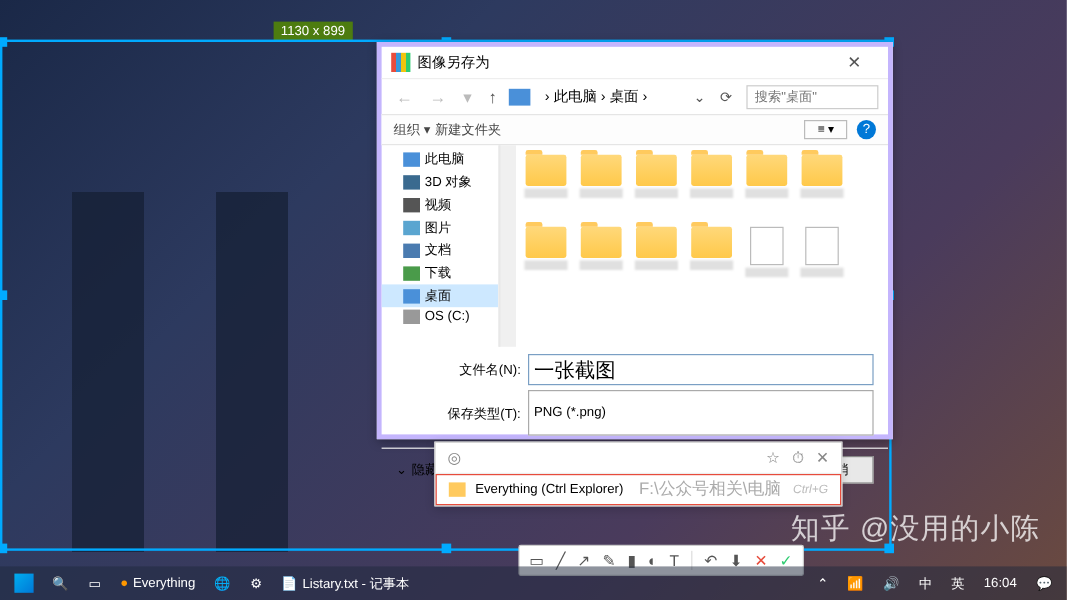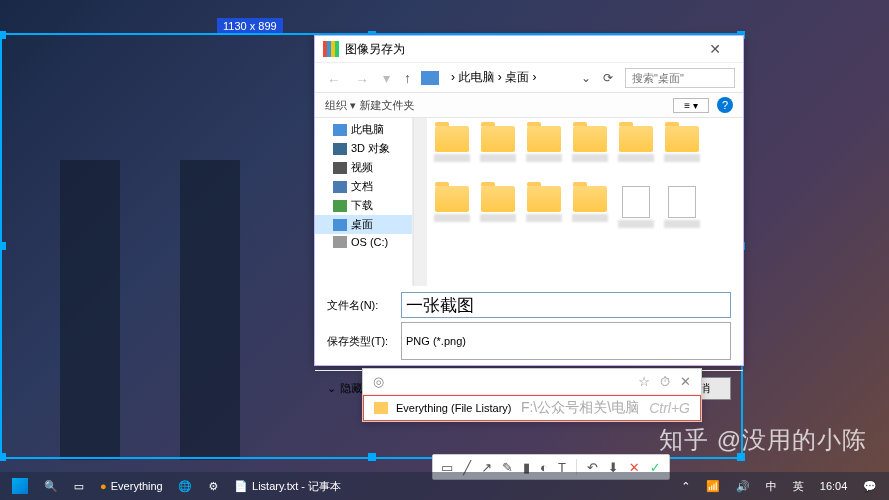--- a/index.html
+++ b/index.html
@@ -1,22 +1,22 @@
 <!DOCTYPE html>
 <html><head>
 <meta charset="utf-8">
 <style>
 *{margin:0;padding:0;box-sizing:border-box;font-family:"Microsoft YaHei","Segoe UI",sans-serif;}
 body{width:889px;height:500px;overflow:hidden;position:relative;background:linear-gradient(135deg,#1a2847 0%,#2d3a5f 30%,#4a3b5c 70%,#6b4a3f 100%);}
 .bg-pillar{position:absolute;background:rgba(20,30,50,.7);width:60px;height:300px;bottom:40px;}
 .pillar1{left:60px;}.pillar2{left:180px;}
 .sel-rect{position:absolute;border:2px solid #00aaff;left:0;top:33px;width:743px;height:426px;}
 .sel-handle{position:absolute;width:8px;height:8px;background:#00aaff;}
-.sel-label{position:absolute;top:18px;left:217px;background:#1d4ed8;color:#fff;padding:2px 6px;font-size:11px;}
-.dialog{position:absolute;left:314px;top:35px;width:430px;height:331px;background:#fff;border:1px solid #c4b5fd;box-shadow:0 2px 8px rgba(0,0,0,.3);}
+.sel-label{position:absolute;top:18px;left:228px;background:#4d7c0f;color:#fff;padding:2px 6px;font-size:11px;}
+.dialog{position:absolute;left:314px;top:35px;width:430px;height:331px;background:#fff;border:4px solid #c4b5fd;box-shadow:0 2px 8px rgba(0,0,0,.3);}
 .dlg-title{height:26px;display:flex;align-items:center;padding:0 8px;font-size:12px;}
 .dlg-title .ic{width:16px;height:16px;margin-right:6px;background:linear-gradient(90deg,#e74c3c 25%,#3498db 25%,#3498db 50%,#f1c40f 50%,#f1c40f 75%,#2ecc71 75%);}
 .dlg-close{margin-left:auto;font-size:14px;color:#555;cursor:pointer;width:40px;text-align:center;}
 .dlg-nav{height:30px;display:flex;align-items:center;padding:0 8px;border-top:1px solid #eee;gap:6px;font-size:12px;}
 .nav-arrow{color:#bbb;font-size:14px;padding:0 4px;}
 .nav-arrow.up{color:#555;}
 .nav-pc{width:18px;height:14px;background:#4a90d9;display:inline-block;}
 .nav-path{flex:1;padding:2px 6px;}
 .nav-refresh{padding:0 6px;color:#555;}
 .nav-search{width:110px;padding:3px 6px;color:#888;border:1px solid #ccc;font-size:11px;}
@@ -41,37 +41,37 @@
 .ic-disk{background:#999;}
 .scrollbar{width:14px;background:#f0f0f0;border-left:1px solid #e5e5e5;}
 .file-area{flex:1;padding:8px 4px;display:flex;flex-wrap:wrap;align-content:flex-start;gap:6px 4px;}
 .folder-item{width:42px;height:54px;display:flex;flex-direction:column;align-items:center;}
 .folder-ic{width:34px;height:26px;background:linear-gradient(#ffd87a,#ffc94a);border-radius:2px;position:relative;}
 .folder-ic::before{content:"";position:absolute;top:-4px;left:0;width:14px;height:4px;background:#ffca5e;border-radius:2px 2px 0 0;}
 .folder-lbl{font-size:9px;color:#444;margin-top:2px;background:#e0e0e0;width:36px;height:8px;filter:blur(1px);}
 .file-ic{width:28px;height:32px;background:#fff;border:1px solid #bbb;}
 .dlg-fields{padding:6px 12px;font-size:11px;}
 .fld-row{display:flex;align-items:center;margin-bottom:4px;gap:6px;}
-.fld-lbl{width:68px;text-align:left;}
+.fld-lbl{width:68px;text-align:right;margin-left:36px;}
 .fld-input{flex:1;padding:2px 4px;border:1px solid #7a9fc4;font-size:17px;}
 .fld-select{flex:1;padding:12px 4px;border:1px solid #aaa;font-size:11px;background:#fff;}
 .dlg-footer{display:flex;align-items:center;padding:6px 12px;border-top:1px solid #eee;font-size:11px;}
 .hide-fld{display:flex;align-items:center;gap:4px;}
 .dlg-btns{margin-left:auto;display:flex;gap:8px;}
 .dlg-btn{padding:3px 20px;border:1px solid #888;background:#e8e8e8;font-size:11px;}
 .dlg-btn.primary{border:1px solid #3a7fc4;background:#dcebfa;}
 .listary{position:absolute;left:362px;top:368px;width:340px;background:#fff;border:1px solid #ccc;box-shadow:0 2px 8px rgba(0,0,0,.2);}
 .listary-search{height:26px;display:flex;align-items:center;padding:0 10px;border-bottom:1px solid #eee;}
 .ls-ic{color:#888;font-size:13px;}
 .ls-gap{flex:1;}
 .ls-act{color:#888;font-size:13px;margin-left:10px;}
 .listary-item{height:26px;display:flex;align-items:center;padding:0 10px;font-size:11px;border:1px solid #e74c3c;}
 .li-ic{width:14px;height:12px;background:#ffca5e;margin-right:8px;}
 .li-path{margin-left:auto;color:#aaa;font-size:14px;}
-.li-key{margin-left:10px;color:#bbb;font-size:14px;font-style:italic;}
+.li-key{margin-left:10px;color:#bbb;font-size:10px;font-style:italic;}
 .sc-toolbar{position:absolute;bottom:20px;left:432px;background:#fff;border:1px solid #ccc;border-radius:2px;display:flex;align-items:center;padding:4px 8px;gap:10px;font-size:13px;color:#555;}
 .sc-tool{cursor:pointer;}
 .sc-tool.red{color:#e74c3c;}
 .sc-tool.green{color:#2ecc71;}
 .sc-sep{width:1px;height:16px;background:#ddd;}
 .taskbar{position:absolute;bottom:0;left:0;right:0;height:28px;background:rgba(30,40,60,.5);display:flex;align-items:center;padding:0 4px;font-size:11px;color:#fff;}
 .tb-item{padding:0 8px;display:flex;align-items:center;gap:4px;height:100%;}
 .tb-divider{flex:1;}
 .tb-ic{width:16px;height:16px;display:inline-block;}
 .win-ic{background:linear-gradient(135deg,#00adef,#0078d7);}
@@ -130,20 +130,24 @@
         </div>
       <div class="sb-item">
           <span class="sb-ic ic-3d"></span>
           <span>3D 对象</span>
         </div>
       <div class="sb-item">
           <span class="sb-ic ic-vid"></span>
           <span>视频</span>
         </div>
       <div class="sb-item">
+          <span class="sb-ic ic-pic"></span>
+          <span>图片</span>
+        </div>
+      <div class="sb-item">
           <span class="sb-ic ic-doc"></span>
           <span>文档</span>
         </div>
       <div class="sb-item">
           <span class="sb-ic ic-dl"></span>
           <span>下载</span>
         </div>
       <div class="sb-item sel">
           <span class="sb-ic ic-desk"></span>
           <span>桌面</span>
@@ -230,21 +234,21 @@
 <div class="listary">
   <div class="listary-search">
     <span class="ls-ic">◎</span>
     <span class="ls-gap"></span>
     <span class="ls-act">☆</span>
     <span class="ls-act">⏱</span>
     <span class="ls-act">✕</span>
   </div>
   <div class="listary-item">
     <span class="li-ic"></span>
-    <span>Everything (File Listary)</span>
+    <span>Everything (Ctrl Explorer)</span>
     <span class="li-path">F:\公众号相关\电脑</span>
     <span class="li-key">Ctrl+G</span>
   </div>
 </div>
 
 <div class="sc-toolbar">
   <span class="sc-tool">▭</span>
   <span class="sc-tool">╱</span>
   <span class="sc-tool">↗</span>
   <span class="sc-tool">✎</span>

